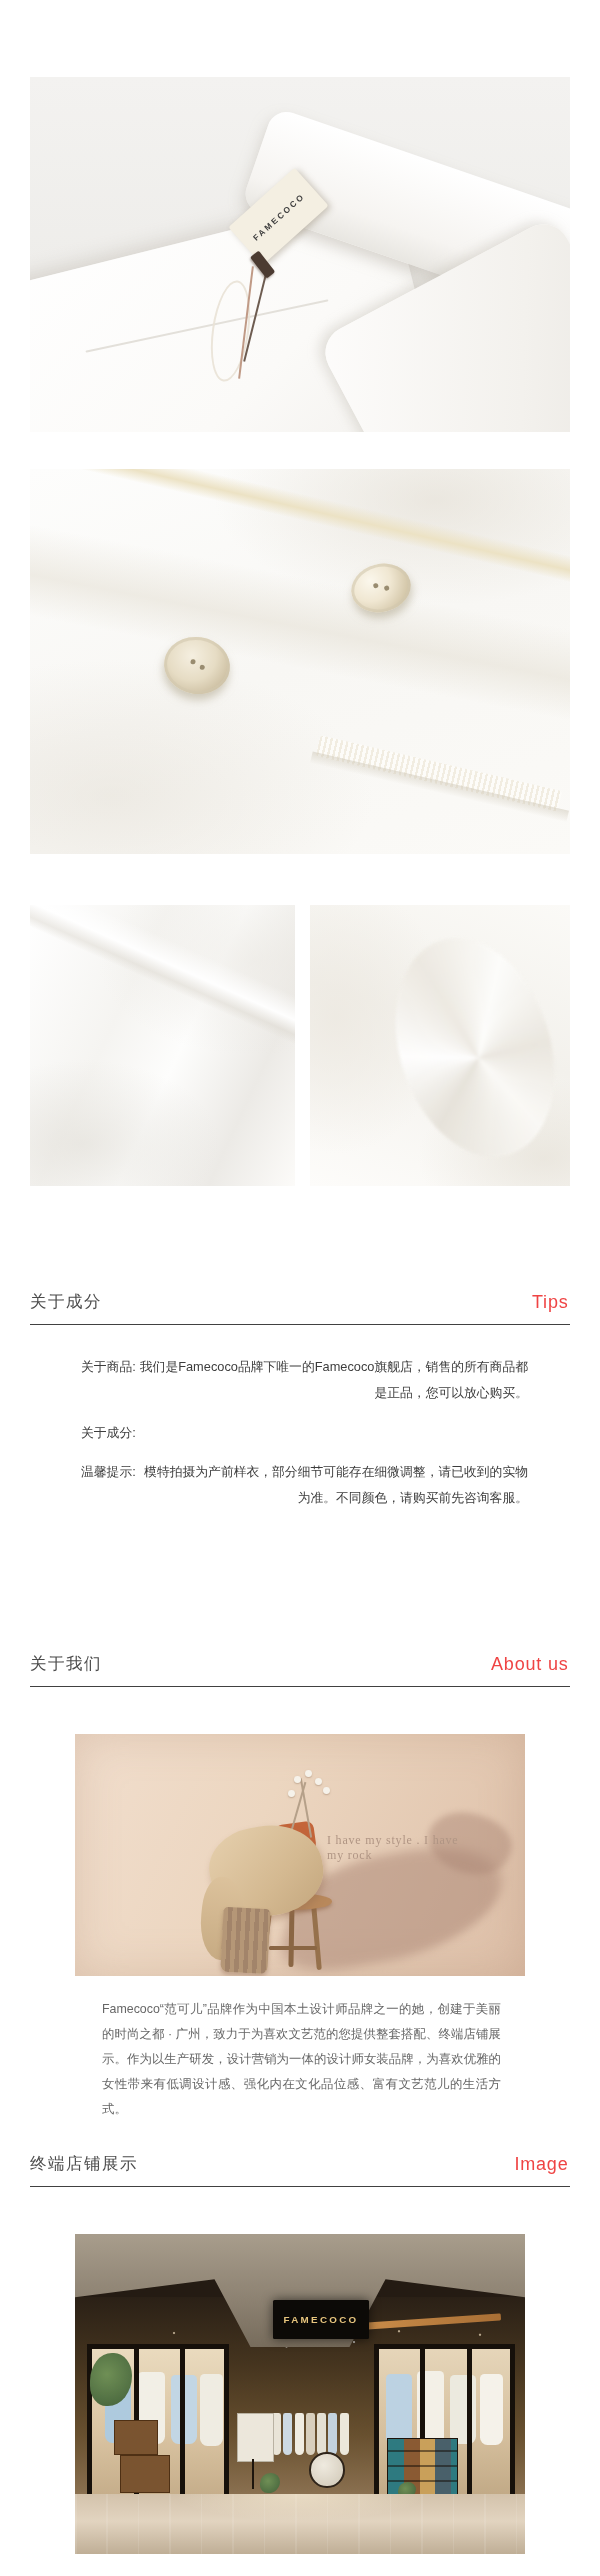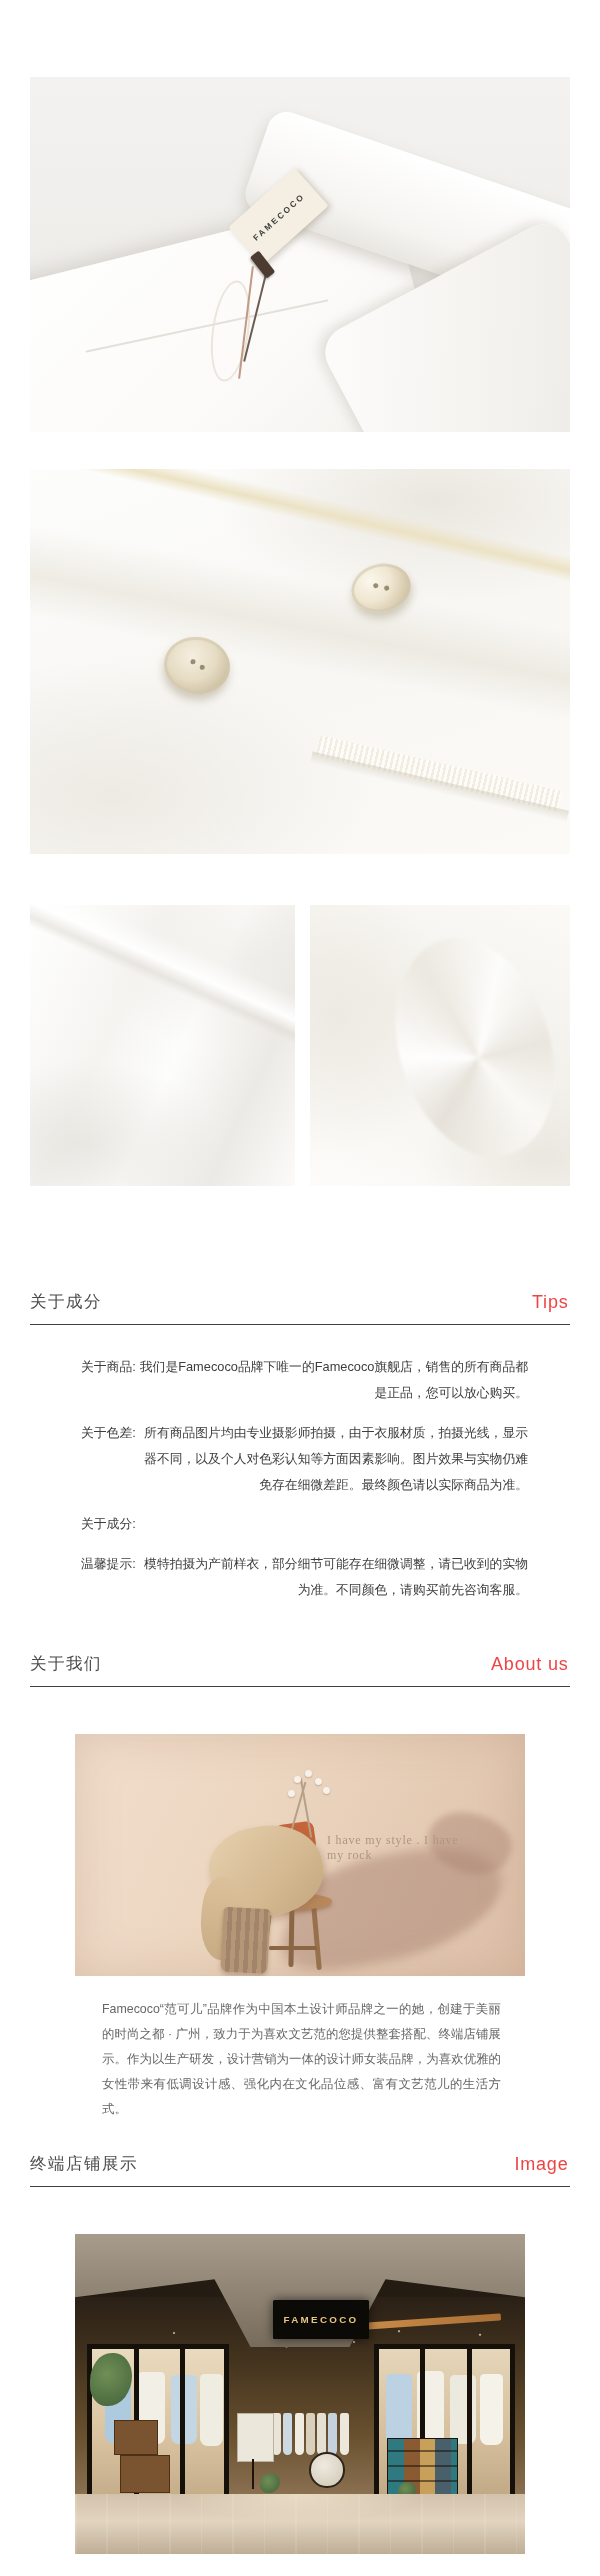--- a/index.html
+++ b/index.html
@@ -231,24 +231,20 @@
     <span class="zh">关于成分</span>
     <span class="en">Tips</span>
     <div class="rule"></div>
   </div>
   <div class="tips-body">
     <div class="tip">
       <span class="lbl">关于商品:</span>
       <span class="txt">我们是Famecoco品牌下唯一的Famecoco旗舰店，销售的所有商品都是正品，您可以放心购买。</span>
     </div>
     <div class="tip">
-      <span class="lbl">关于色差:</span>
-      <span class="txt">所有商品图片均由专业摄影师拍摄，由于衣服材质，拍摄光线，显示器不同，以及个人对色彩认知等方面因素影响。图片效果与实物仍难免存在细微差距。最终颜色请以实际商品为准。</span>
-    </div>
-    <div class="tip">
       <span class="lbl">关于成分:</span>
     </div>
     <div class="tip">
       <span class="lbl">温馨提示:</span>
       <span class="txt">模特拍摄为产前样衣，部分细节可能存在细微调整，请已收到的实物为准。不同颜色，请购买前先咨询客服。</span>
     </div>
   </div>
 
   <div class="sec" style="top:1642px;text-align:right;">
     <span class="zh">关于我们</span>

